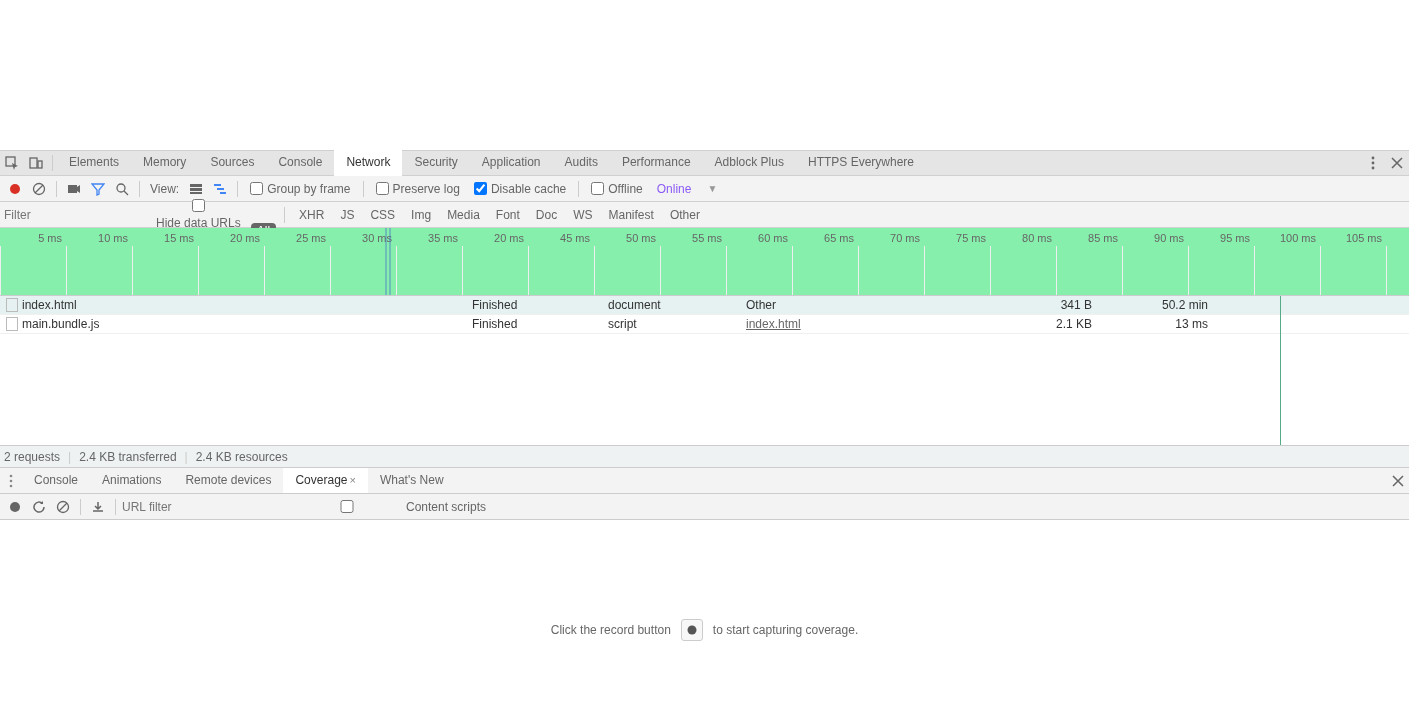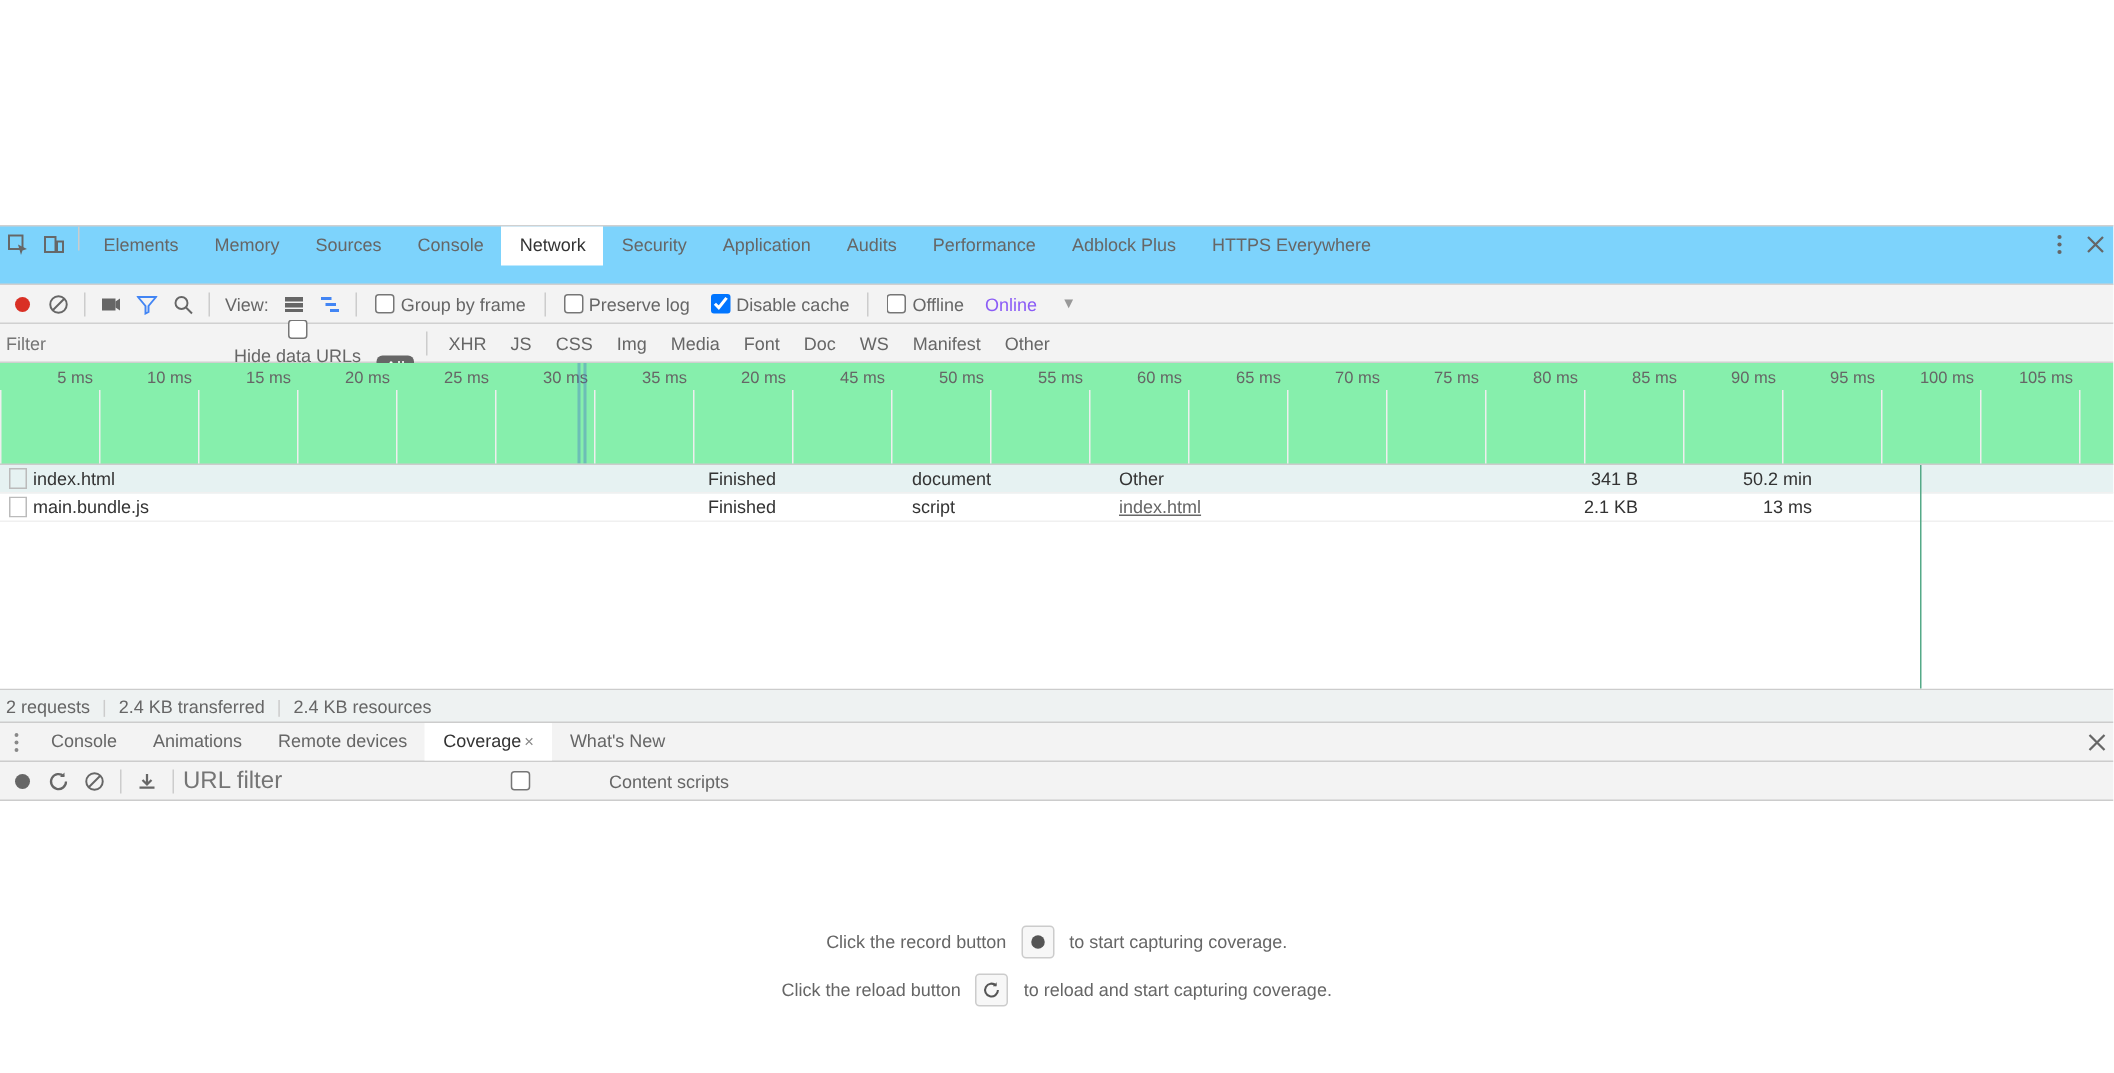--- a/index.html
+++ b/index.html
@@ -1,20 +1,20 @@
 <!DOCTYPE html>
 <html><head>
 <meta charset="utf-8">
 <style>
   * { box-sizing: border-box; margin: 0; padding: 0; }
   body { font-family: "Segoe UI", Arial, sans-serif; font-size: 12px; color: #333; background: #fff; width: 1409px; height: 715px; overflow: hidden; }
   .blank-top { height: 150px; background: #fff; }
 
   
-  .main-tabs { height: 40px; border-top: 1px solid #d0d0d0; border-bottom: 1px solid #d0d0d0; display: flex; align-items: flex-start; background: #7dd3fc; }
+  .main-tabs { height: 26px; border-top: 1px solid #d0d0d0; border-bottom: 1px solid #d0d0d0; display: flex; align-items: center; background: #e5e5e5; }
   .main-tabs .iconbtn { width: 24px; height: 24px; display: flex; align-items: center; justify-content: center; color: #666; cursor: pointer; }
   .main-tabs .sep { width: 1px; height: 16px; background: #ccc; margin: 0 4px; }
   .main-tabs .tab { padding: 0 12px; height: 26px; line-height: 25px; color: #666; cursor: pointer; }
   .main-tabs .tab.active { color: #333; border-bottom: 2px solid transparent; background: #fff; position: relative; }
   .main-tabs .tab.active::after { content:""; position:absolute; left:0; right:0; bottom:-1px; height:2px; background:#fff; }
   .main-tabs .spacer { flex: 1; }
 
   
   .net-toolbar { height: 26px; border-bottom: 1px solid #d0d0d0; display: flex; align-items: center; background: #f3f3f3; padding: 0 4px; gap: 2px; }
   .net-toolbar .iconbtn { width: 22px; height: 22px; display: flex; align-items: center; justify-content: center; color: #666; cursor: pointer; border-radius: 2px; }
@@ -76,21 +76,21 @@
   .drawer-tabs .iconbtn { width: 22px; height: 22px; display: flex; align-items: center; justify-content: center; color: #888; cursor: pointer; }
   .drawer-tabs .tab { padding: 0 12px; height: 25px; line-height: 25px; color: #666; cursor: pointer; }
   .drawer-tabs .tab.active { color: #333; background: #fff; }
   .drawer-tabs .close-x { font-size:11px; color:#888; margin-left:2px;}
   .drawer-tabs .spacer { flex:1; }
 
   
   .cov-toolbar { height: 26px; border-bottom: 1px solid #ccc; background: #f3f3f3; display: flex; align-items: center; gap: 2px; padding: 0 4px;}
   .cov-toolbar .iconbtn { width: 22px; height: 22px; display: flex; align-items: center; justify-content: center; color: #666; cursor: pointer; }
   .cov-toolbar .sep { width: 1px; height: 16px; background: #ccc; margin: 0 4px; }
-  .cov-toolbar input { border: none; background: transparent; font-size: 16px; color: #999; width: 110px; }
+  .cov-toolbar input { border: none; background: transparent; font-size: 12px; color: #999; width: 110px; }
   .cov-toolbar label.ck { display: flex; align-items: center; gap: 4px; color: #666; padding: 0 6px; }
 
   
   .cov-empty { height: 220px; display:flex; flex-direction:column; align-items:center; justify-content:center; gap:10px; color:#666;}
   .cov-empty .row { display:flex; align-items:center; gap:10px; }
   .cov-empty .bbtn { width:22px; height:22px; border:1px solid #ccc; border-radius:3px; background:#f7f7f7; display:flex; align-items:center; justify-content:center; color:#555;}
 
   svg { display:block; }
 </style>
 </head>
@@ -401,23 +401,13 @@
 <div class="cov-empty">
   <div class="row">
     <span>Click the record button</span>
     <span class="bbtn">
         <svg width="10" height="10">
           <circle cx="5" cy="5" r="4.5" fill="#555"></circle>
         </svg>
       </span>
     <span>to start capturing coverage.</span>
   </div>
-  <div class="row">
-    <span>Click the reload button</span>
-    <span class="bbtn">
-        <svg width="12" height="12" viewBox="0 0 14 14">
-          <path d="M12 7 A5 5 0 1 1 10.5 3.5" fill="none" stroke="#555" stroke-width="1.6"></path>
-          <path d="M11 1 L11 4 L8 4 Z" fill="#555"></path>
-        </svg>
-      </span>
-    <span>to reload and start capturing coverage.</span>
-  </div>
 </div>
 
 </body></html>

